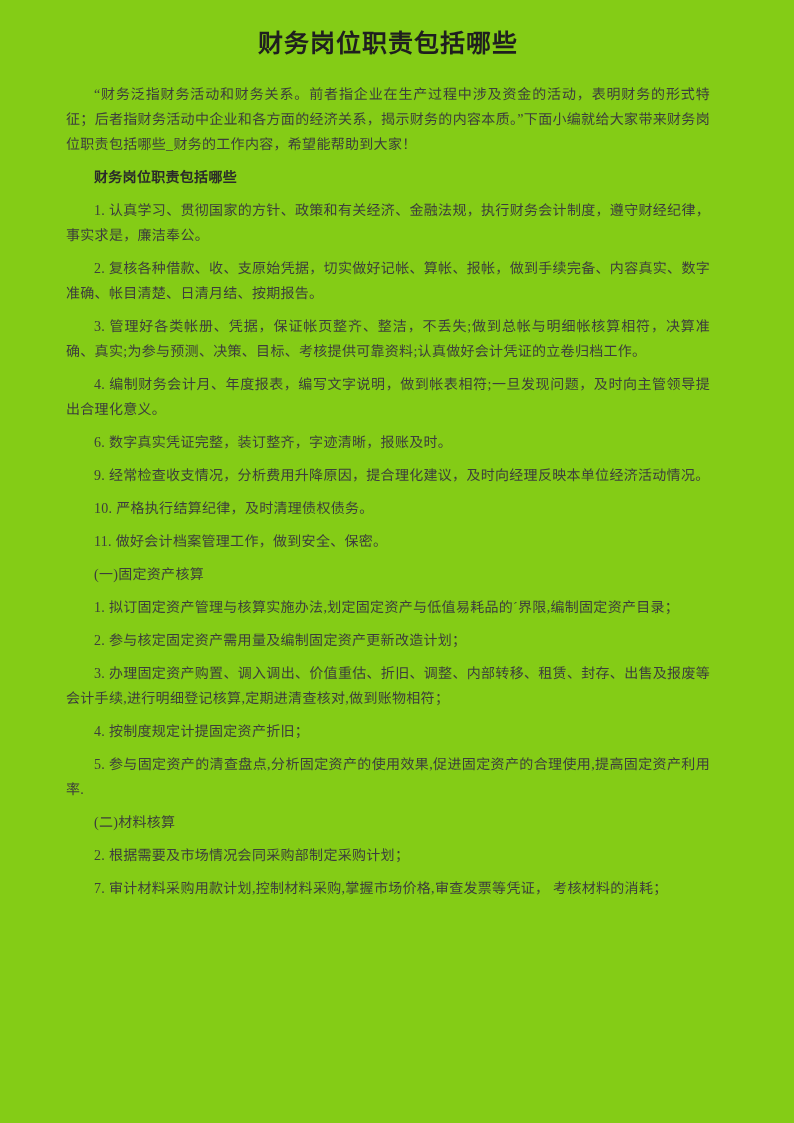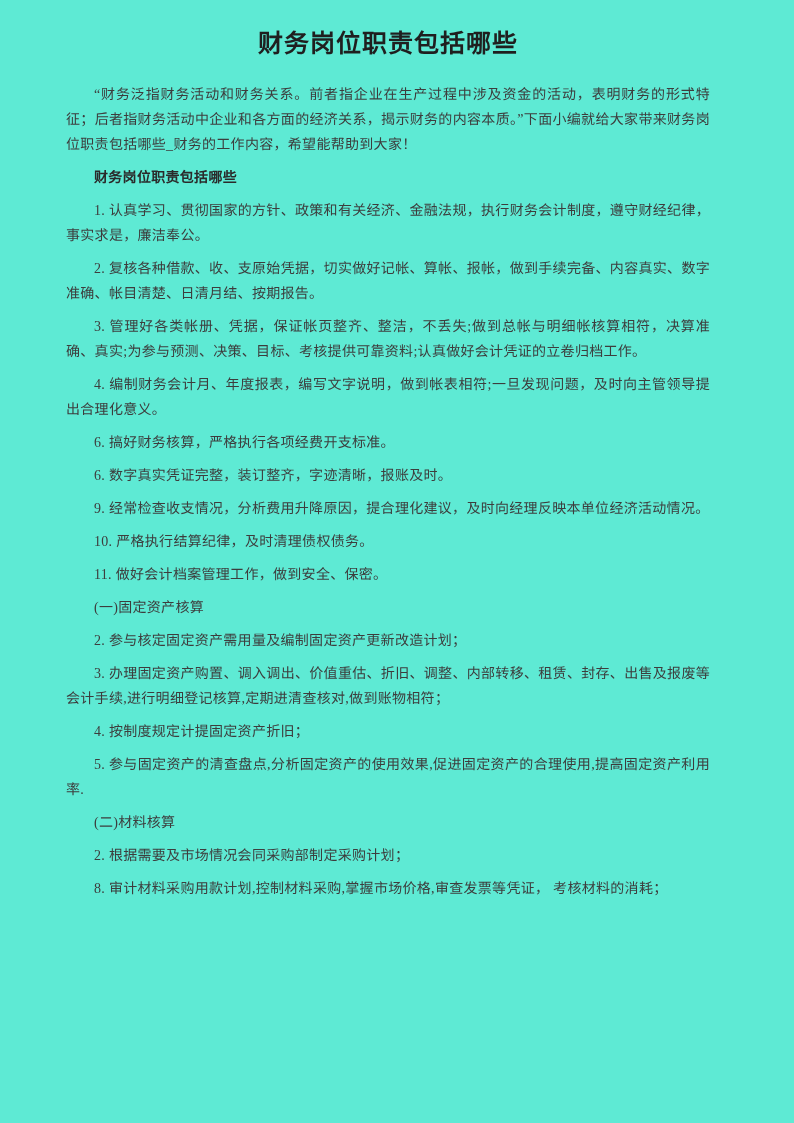--- a/index.html
+++ b/index.html
@@ -5,21 +5,21 @@
   html, body {
     margin: 0;
     padding: 0;
     background: #ffffff;
   }
   .page {
     position: relative;
     width: 794px;
     height: 1123px;
     margin: 0 auto;
-    background: #5eead4;
+    background: #84cc16;
     overflow: hidden;
     box-sizing: border-box;
     font-family: "Liberation Serif", "DejaVu Serif", serif;
   }
   .content {
     box-sizing: border-box;
     padding: 28px 84px 0 66px;
   }
   .doc-title {
     margin: 0 0 22px 0;
@@ -54,30 +54,30 @@
     <h1 class="doc-title">财务岗位职责包括哪些</h1>
 
     <p class="para">“财务泛指财务活动和财务关系。前者指企业在生产过程中涉及资金的活动，表明财务的形式特征；后者指财务活动中企业和各方面的经济关系，揭示财务的内容本质。”下面小编就给大家带来财务岗位职责包括哪些_财务的工作内容，希望能帮助到大家！</p>
 
     <p class="para bold">财务岗位职责包括哪些</p>
 
     <p class="para">1. 认真学习、贯彻国家的方针、政策和有关经济、金融法规，执行财务会计制度，遵守财经纪律，事实求是，廉洁奉公。</p>
     <p class="para">2. 复核各种借款、收、支原始凭据，切实做好记帐、算帐、报帐，做到手续完备、内容真实、数字准确、帐目清楚、日清月结、按期报告。</p>
     <p class="para">3. 管理好各类帐册、凭据，保证帐页整齐、整洁，不丢失;做到总帐与明细帐核算相符，决算准确、真实;为参与预测、决策、目标、考核提供可靠资料;认真做好会计凭证的立卷归档工作。</p>
     <p class="para">4. 编制财务会计月、年度报表，编写文字说明，做到帐表相符;一旦发现问题，及时向主管领导提出合理化意义。</p>
-    <p class="para">6. 搞好财务核算，严格执行各项经费开支标准。</p>
     <p class="para">6. 数字真实凭证完整，装订整齐，字迹清晰，报账及时。</p>
     <p class="para">9. 经常检查收支情况，分析费用升降原因，提合理化建议，及时向经理反映本单位经济活动情况。</p>
     <p class="para">10. 严格执行结算纪律，及时清理债权债务。</p>
     <p class="para">11. 做好会计档案管理工作，做到安全、保密。</p>
 
     <p class="para">(一)固定资产核算</p>
+    <p class="para">1. 拟订固定资产管理与核算实施办法,划定固定资产与低值易耗品的ˊ界限,编制固定资产目录；</p>
     <p class="para">2. 参与核定固定资产需用量及编制固定资产更新改造计划；</p>
     <p class="para">3. 办理固定资产购置、调入调出、价值重估、折旧、调整、内部转移、租赁、封存、出售及报废等会计手续,进行明细登记核算,定期进清查核对,做到账物相符；</p>
     <p class="para">4. 按制度规定计提固定资产折旧；</p>
     <p class="para">5. 参与固定资产的清查盘点,分析固定资产的使用效果,促进固定资产的合理使用,提高固定资产利用率.</p>
 
     <p class="para">(二)材料核算</p>
     <p class="para">2. 根据需要及市场情况会同采购部制定采购计划；</p>
-    <p class="para">8. 审计材料采购用款计划,控制材料采购,掌握市场价格,审查发票等凭证， 考核材料的消耗；</p>
+    <p class="para">7. 审计材料采购用款计划,控制材料采购,掌握市场价格,审查发票等凭证， 考核材料的消耗；</p>
 
   </div>
 </div>
 
 </body></html>

